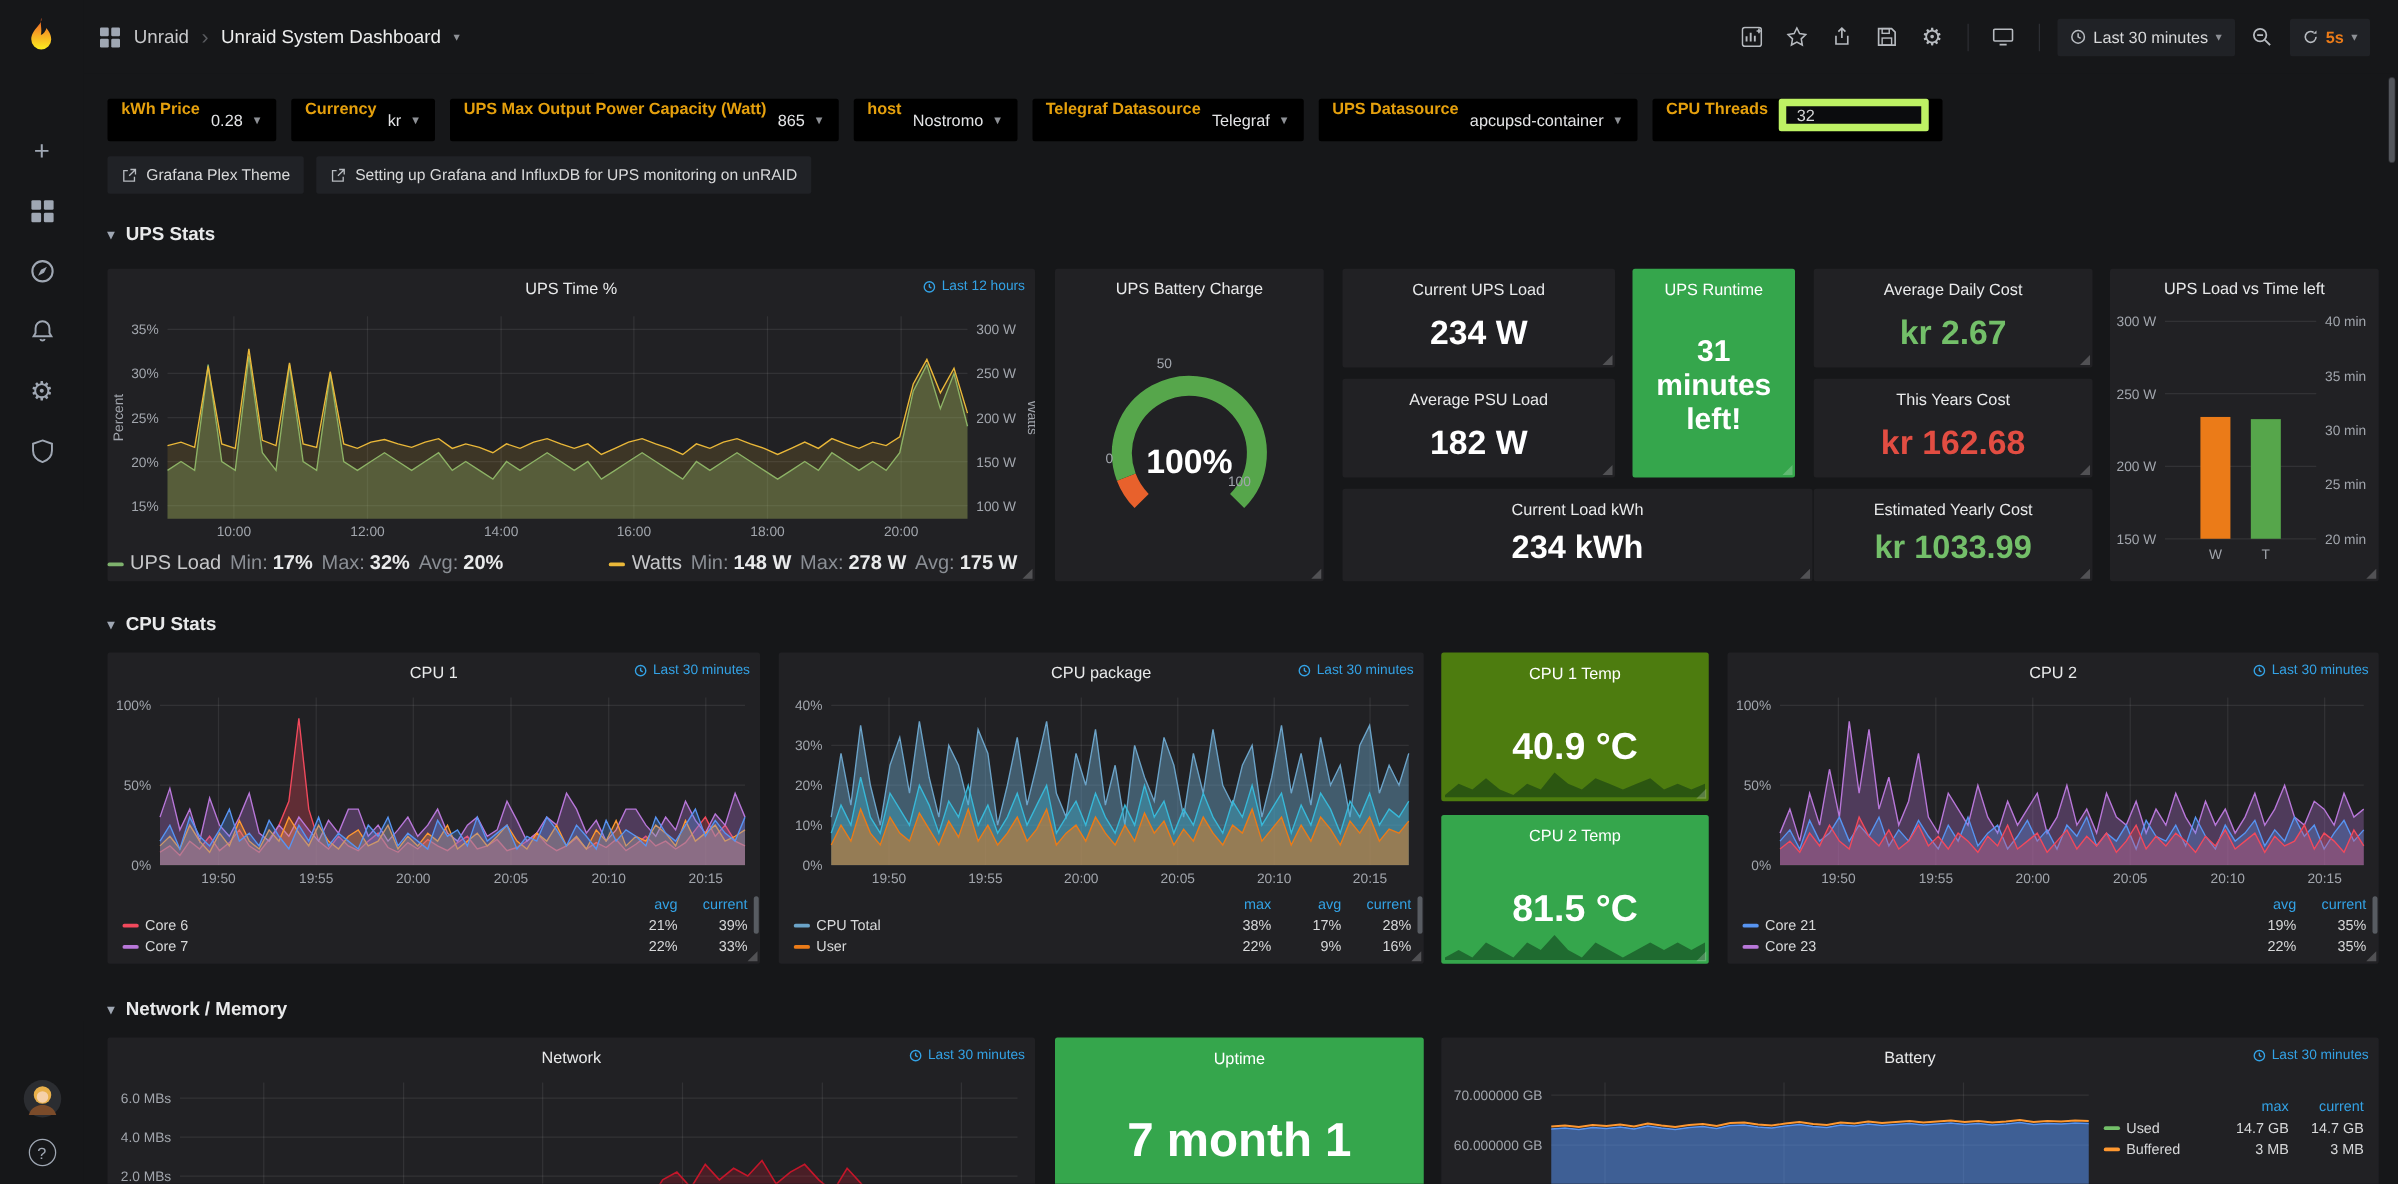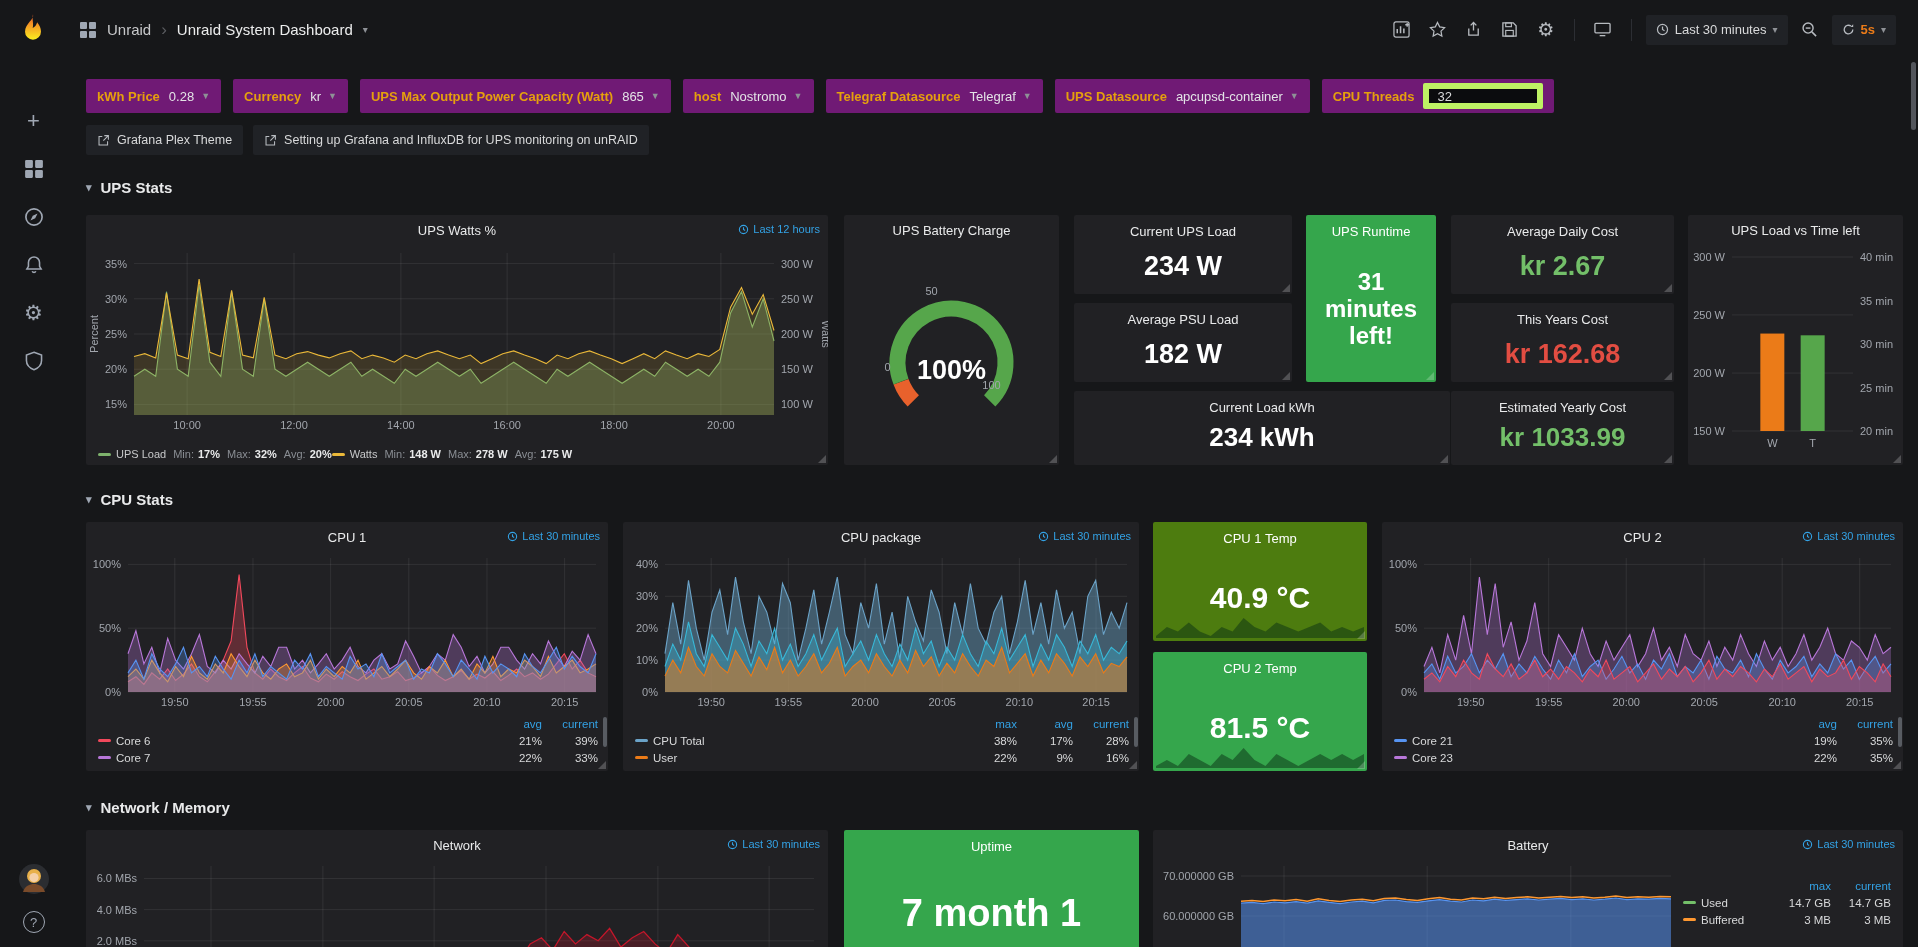--- a/index.html
+++ b/index.html
@@ -33,21 +33,21 @@
 .nav-ic svg{width:17px;height:17px}
 .nav-div{width:1px;height:22px;background:#2c2e33;margin:0 6px}
 .nav-btn{background:#202226;border-radius:2px;height:30px;padding:0 10px;display:flex;align-items:center;gap:6px;font-size:13px;color:#d8d9da}
 .nav-btn svg{width:13px;height:13px;color:#b7bbc0}
 .refresh-val{color:#EB7B18;font-weight:700}
 .v-scroll{position:fixed;right:2px;top:62px;width:5px;height:68px;background:#53565c;border-radius:3px;z-index:40}
 
 
 .dashboard{position:absolute;left:67px;top:59px;right:0;bottom:0;overflow:hidden}
 .submenu{position:absolute;left:19px;top:20px;display:flex;gap:12px;align-items:center}
-.var-chip{display:flex;align-items:center;background:#701a75;border-radius:2px;height:34px;padding:0 11px;gap:9px;font-size:13px}
+.var-chip{display:flex;background:#000000;border-radius:2px;height:34px;padding:0 11px;gap:9px;font-size:13px}
 .var-label{font-weight:700}
 .var-value{color:#e3e4e6;display:flex;align-items:center;gap:7px}
 .var-caret{color:#8e9196;font-size:9px}
 .var-input{background:#0b0c0e;border:6px solid #bef264;color:#d8d9da;height:26px;width:120px;padding:0 8px;font-size:13px;border-radius:2px;outline:none}
 .dash-links{position:absolute;left:19px;top:66px;display:flex;gap:10px}
 .dash-link{display:flex;gap:7px;align-items:center;background:#202226;border-radius:2px;height:30px;padding:0 11px;font-size:12.5px;color:#d8d9da}
 .dash-link svg{width:13px;height:13px;color:#b7bbc0}
 
 .row-header{position:absolute;display:flex;align-items:center;gap:9px;font-size:15px;font-weight:700;color:#e9eaeb;cursor:pointer}
 .row-chev{color:#9fa7b3;font-size:11px}
@@ -63,21 +63,21 @@
 .stat-title{margin-top:9px;text-align:center;font-size:13px;font-weight:500;color:#e9eaeb}
 .stat-value{position:absolute;left:0;right:0;bottom:12px;text-align:center;font-size:27px;font-weight:700;color:#fff}
 .stat-value.small{font-size:26px}
 .stat-center{position:absolute;left:0;right:0;top:52%;transform:translateY(-42%);text-align:center;
   font-size:24px;font-weight:700;color:#fff;line-height:1.13;padding:0 12px}
 .green .stat-title{color:#fff}
 .spark{position:absolute;left:3px;right:3px;bottom:3px}
 .uptime-value{position:absolute;left:0;right:0;top:62px;text-align:center;font-size:38px;font-weight:700;color:#fff;white-space:nowrap}
 
 
-.legend-inline{position:absolute;left:12px;right:14px;bottom:5px;display:flex;align-items:center;font-size:11px}
+.legend-inline{position:absolute;left:0;right:14px;bottom:5px;display:flex;justify-content:space-between;align-items:center;font-size:16px}
 .lg-item{display:flex;align-items:center}
 .lg-item i,.lg-row i{width:13px;height:3px;border-radius:2px;display:inline-block;margin-right:5px;flex:none}
 .lg-name{color:#c7c8ca}
 .lg-k{color:#8a8e94;margin-left:7px}
 .lg-v{color:#e9eaeb;font-weight:700;margin-left:4px}
 .legend-table{position:absolute;left:12px;right:10px;bottom:5px;font-size:11.5px}
 .lg-row{display:flex;height:17px;align-items:center}
 .lg-row .lg-name{flex:1;display:flex;align-items:center;color:#d8d9da}
 .lg-col{width:56px;text-align:right;color:#d8d9da}
 .lg-head{height:16px}
@@ -296,21 +296,21 @@
     <span class="row-chev">▾</span>
     <span>CPU Stats</span>
   </div>
   <div class="row-header" style="left:19px;top:740px">
     <span class="row-chev">▾</span>
     <span>Network / Memory</span>
   </div>
 
   <div class="panel" style="left:19px;top:156px;width:742px;height:250px">
     <div class="p-head">
-        <span>UPS Watts %</span>
+        <span>UPS Time %</span>
       <a class="p-time">
         <svg viewBox="0 0 16 16">
             <circle cx="8" cy="8" r="6" fill="none" stroke="currentColor" stroke-width="1.6"></circle>
             <path d="M8 4.6V8l2.4 1.4" fill="none" stroke="currentColor" stroke-width="1.6"></path>
           </svg>
         <span>Last 12 hours</span>
         </a>
     </div>
     <svg width="742" height="192">
         <line x1="101.12" x2="101.12" y1="8" y2="170" stroke="rgba(255,255,255,0.08)"></line>

